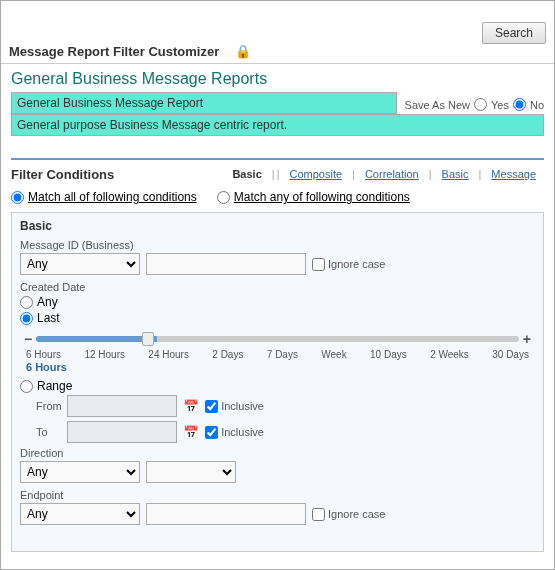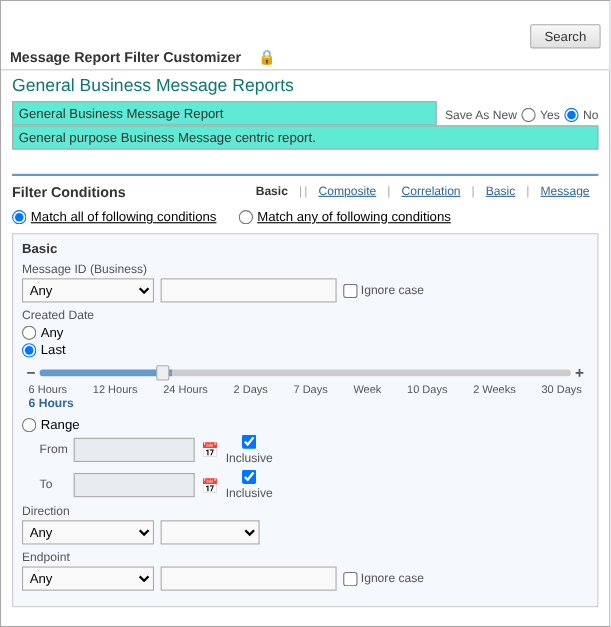--- a/index.html
+++ b/index.html
@@ -285,21 +285,20 @@
       font-size: 13px;
       cursor: pointer;
       color: #555;
     }
     .inclusive-label {
       display: flex;
       align-items: center;
       gap: 3px;
       font-size: 11px;
       color: #555;
-      flex-direction: column;
     }
 
     
     .field-row {
       margin-bottom: 6px;
     }
 
     
     .basic-box::-webkit-scrollbar { width: 16px; }
     .basic-box::-webkit-scrollbar-track { background: #e8e8e8; }

